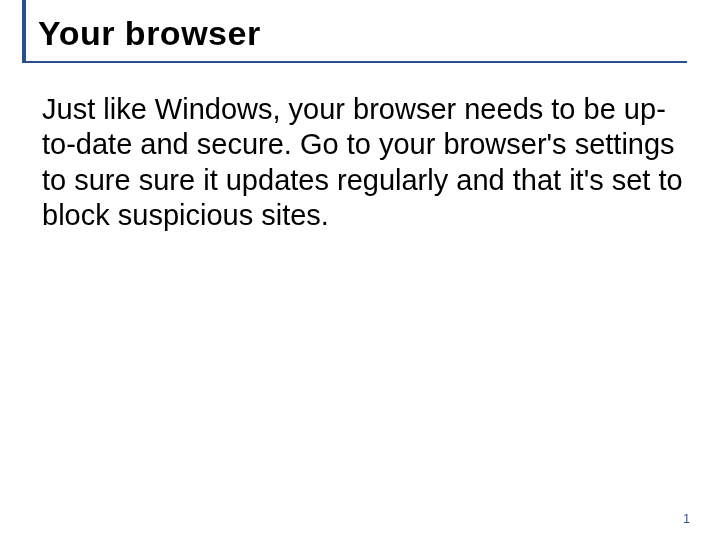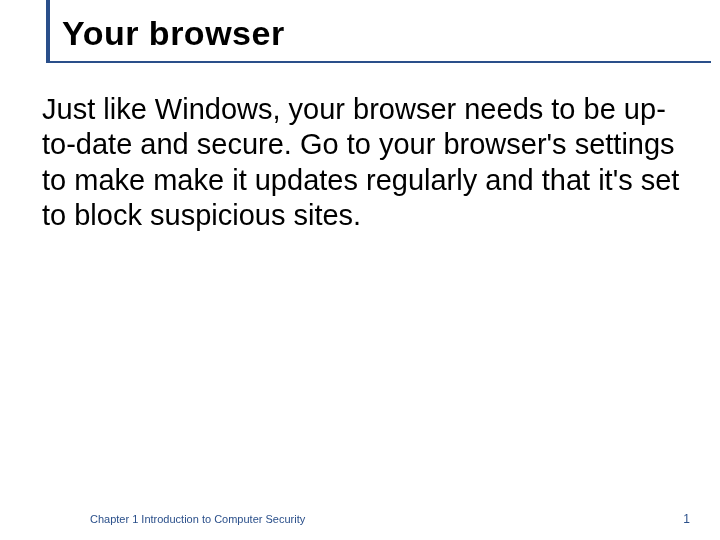--- a/index.html
+++ b/index.html
@@ -16,21 +16,20 @@
       overflow: hidden;
     }
     .title-block {
       position: absolute;
       top: 0;
       left: 22px;
       border-left: 4px solid #2a4f8a;
       border-bottom: 2px solid #2a4f8a;
       padding: 14px 0 8px 12px;
       width: 665px;
-      margin-left: 24px;
     }
     .title {
       font-size: 34px;
       font-weight: bold;
       color: #000000;
       letter-spacing: 0.5px;
     }
     .body-text {
       position: absolute;
       top: 92px;
@@ -62,18 +61,17 @@
       font-size: 12px;
     }
   </style>
 </head>
 <body>
 
 <div class="title-block">
   <div class="title">Your browser</div>
 </div>
 
-<div class="body-text">Just like Windows, your browser needs to be up-to-date and secure. Go to your browser's settings to make make it updates regularly and that it's set to block suspicious sites.</div>
+<div class="body-text">Just like Windows, your browser needs to be up-to-date and secure. Go to your browser's settings to sure sure it updates regularly and that it's set to block suspicious sites.</div>
 
 <div class="footer">
-  <span class="chapter">Chapter 1  Introduction to Computer Security</span>
   <span class="pagenum">1</span>
 </div>
 
 </body></html>

